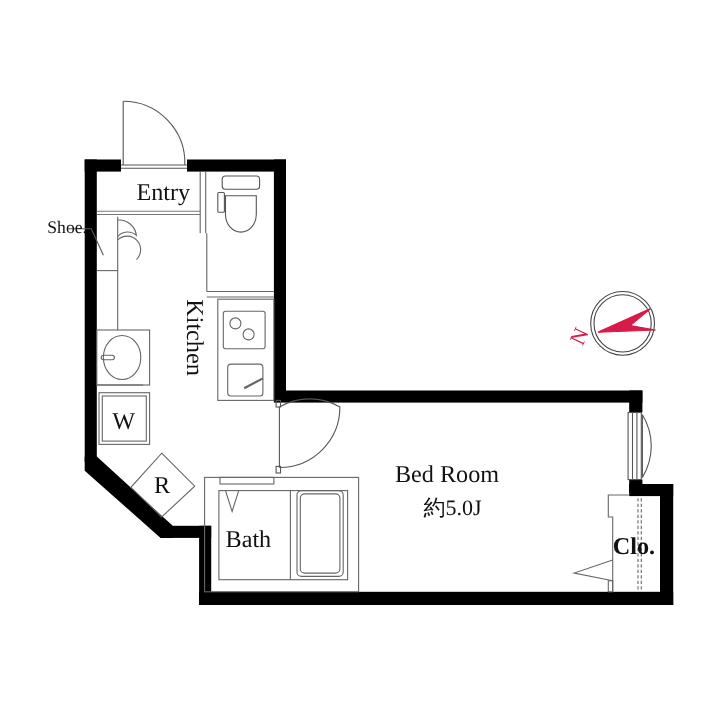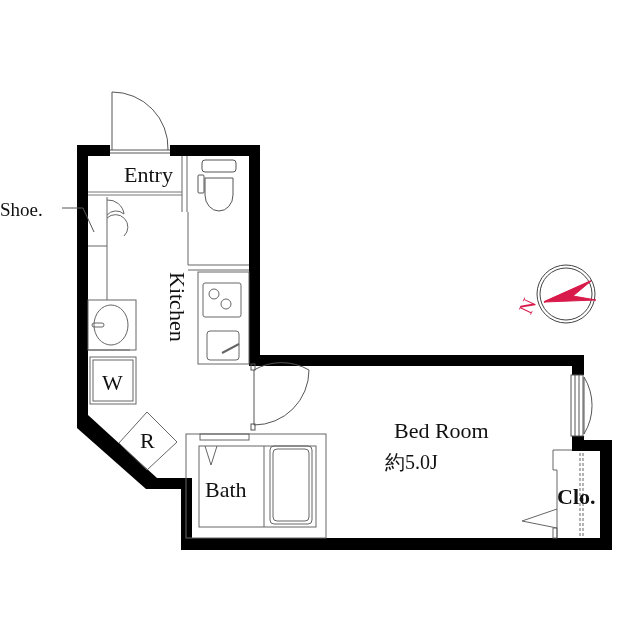--- a/index.html
+++ b/index.html
@@ -1,25 +1,25 @@
 <!DOCTYPE html>
 <html><head>
 <meta charset="utf-8">
 <style>
   html, body { margin: 0; padding: 0; background: #ffffff; }
   body { width: 640px; height: 640px; position: relative; overflow: hidden; font-family: "Liberation Serif", "DejaVu Serif", serif; }
   svg.plan { position: absolute; left: 0; top: 0; }
   .lbl { position: absolute; color: #111; font-family: "Liberation Serif", "DejaVu Serif", serif; white-space: nowrap; line-height: 1; }
   .lbl-entry { left: 105px; top: 164px; font-size: 22px; margin-left: 19px; }
-  .lbl-shoe { left: 0px; top: 200px; font-size: 19px; }
+  .lbl-shoe { left: 0px; top: 200px; font-size: 16px; padding-left: 43px; }
   .lbl-kitchen { left: 166px; top: 272px; font-size: 22px; writing-mode: vertical-rl; }
   .lbl-w { left: 102px; top: 372px; font-size: 22px; }
   .lbl-r { left: 140px; top: 430px; font-size: 22px; }
   .lbl-bath { left: 205px; top: 479px; font-size: 22px; }
-  .lbl-bed { left: 359px; top: 420px; font-size: 22px; margin-left: 35px; }
+  .lbl-bed { left: 359px; top: 420px; font-size: 22px; }
   .lbl-area { left: 385px; top: 452px; font-size: 20px; text-align: right; }
   .lbl-clo { left: 557px; top: 486px; font-size: 22px; font-weight: bold; }
 </style>
 </head>
 <body>
 
 <svg class="plan" width="640" height="640" viewBox="0 0 640 640">
 
   <g fill="#000" stroke="none">
 

